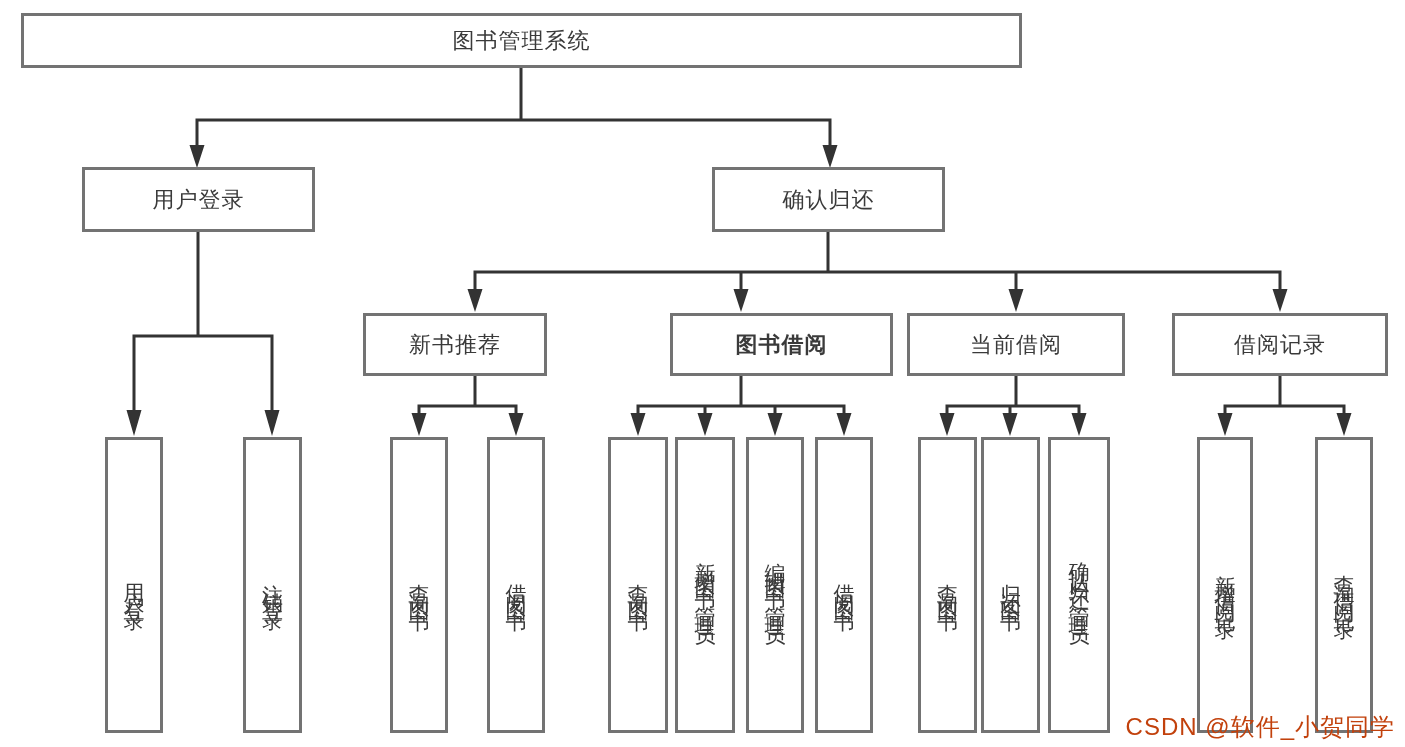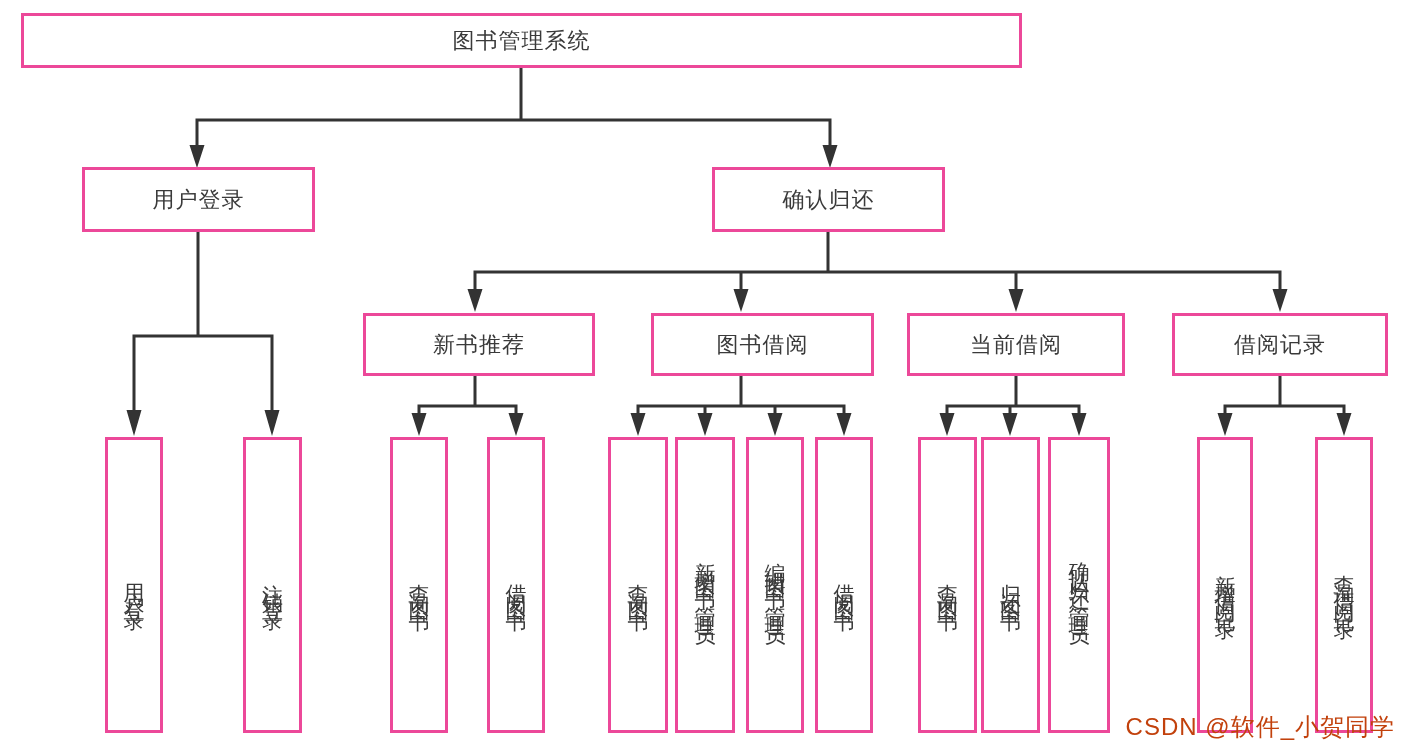--- a/index.html
+++ b/index.html
@@ -8,21 +8,21 @@
     width:1405px; height:747px;
     background:#ffffff;
     font-family:"Liberation Sans", sans-serif;
     overflow:hidden;
   }
   .connectors { position:absolute; left:0; top:0; width:1405px; height:747px; }
   .node {
     position:absolute;
     box-sizing:border-box;
     background:#ffffff;
-    border:3px solid #ec4899;
+    border:3px solid #737373;
     display:flex;
     align-items:center;
     justify-content:center;
     color:#3a3a3a;
   }
   .h-label {
     font-size:22px;
     letter-spacing:1px;
     white-space:nowrap;
   }
@@ -112,24 +112,24 @@
     <span class="h-label">图书管理系统</span>
   </div>
 
   <div class="node" style="left:82px; top:167px; width:233px; height:65px;">
     <span class="h-label">用户登录</span>
   </div>
   <div class="node" style="left:712px; top:167px; width:233px; height:65px;">
     <span class="h-label">确认归还</span>
   </div>
 
-  <div class="node" style="left:363px; top:313px; width:232px; height:63px;">
+  <div class="node" style="left:363px; top:313px; width:184px; height:63px;">
     <span class="h-label">新书推荐</span>
   </div>
-  <div class="node" style="left:651px; top:313px; width:223px; height:63px;">
+  <div class="node" style="left:670px; top:313px; width:223px; height:63px;font-weight:bold;">
     <span class="h-label">图书借阅</span>
   </div>
   <div class="node" style="left:1172px; top:313px; width:216px; height:63px;">
     <span class="h-label">借阅记录</span>
   </div>
   <div class="node" style="left:907px; top:313px; width:218px; height:63px;">
     <span class="h-label">当前借阅</span>
   </div>
 
   <div class="node leaf" style="left:105px; top:437px; width:58px; height:296px;">

